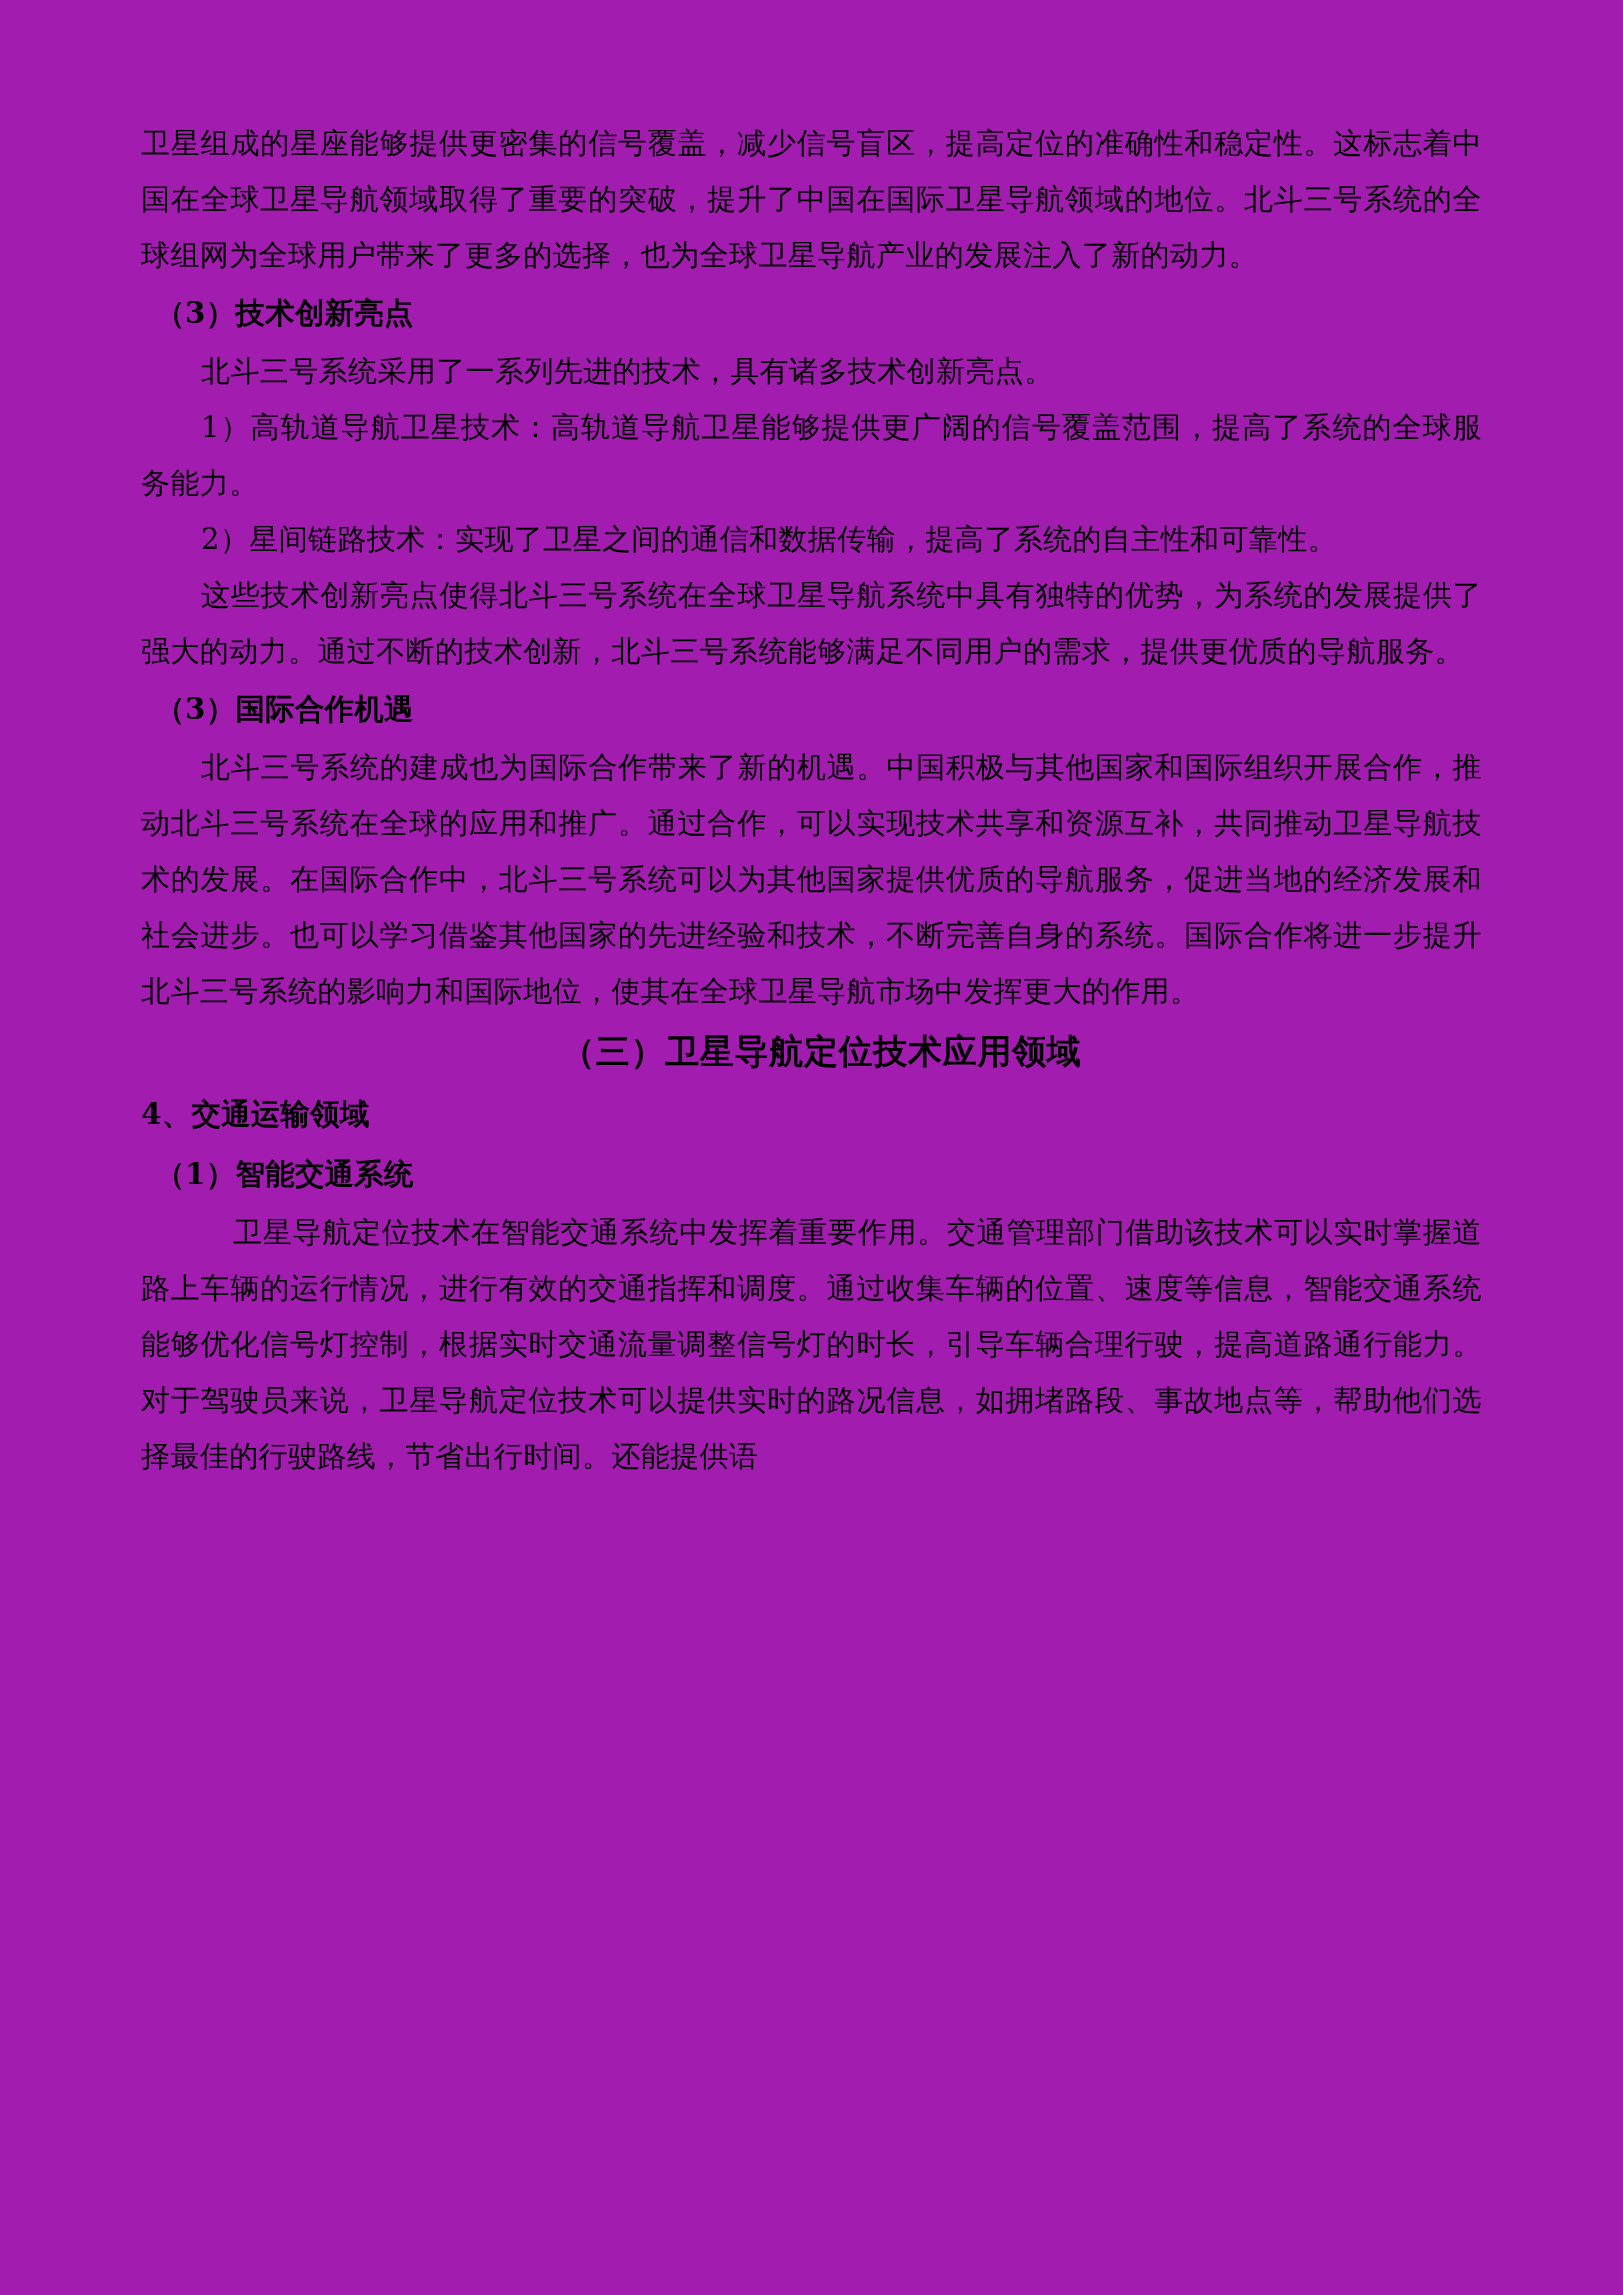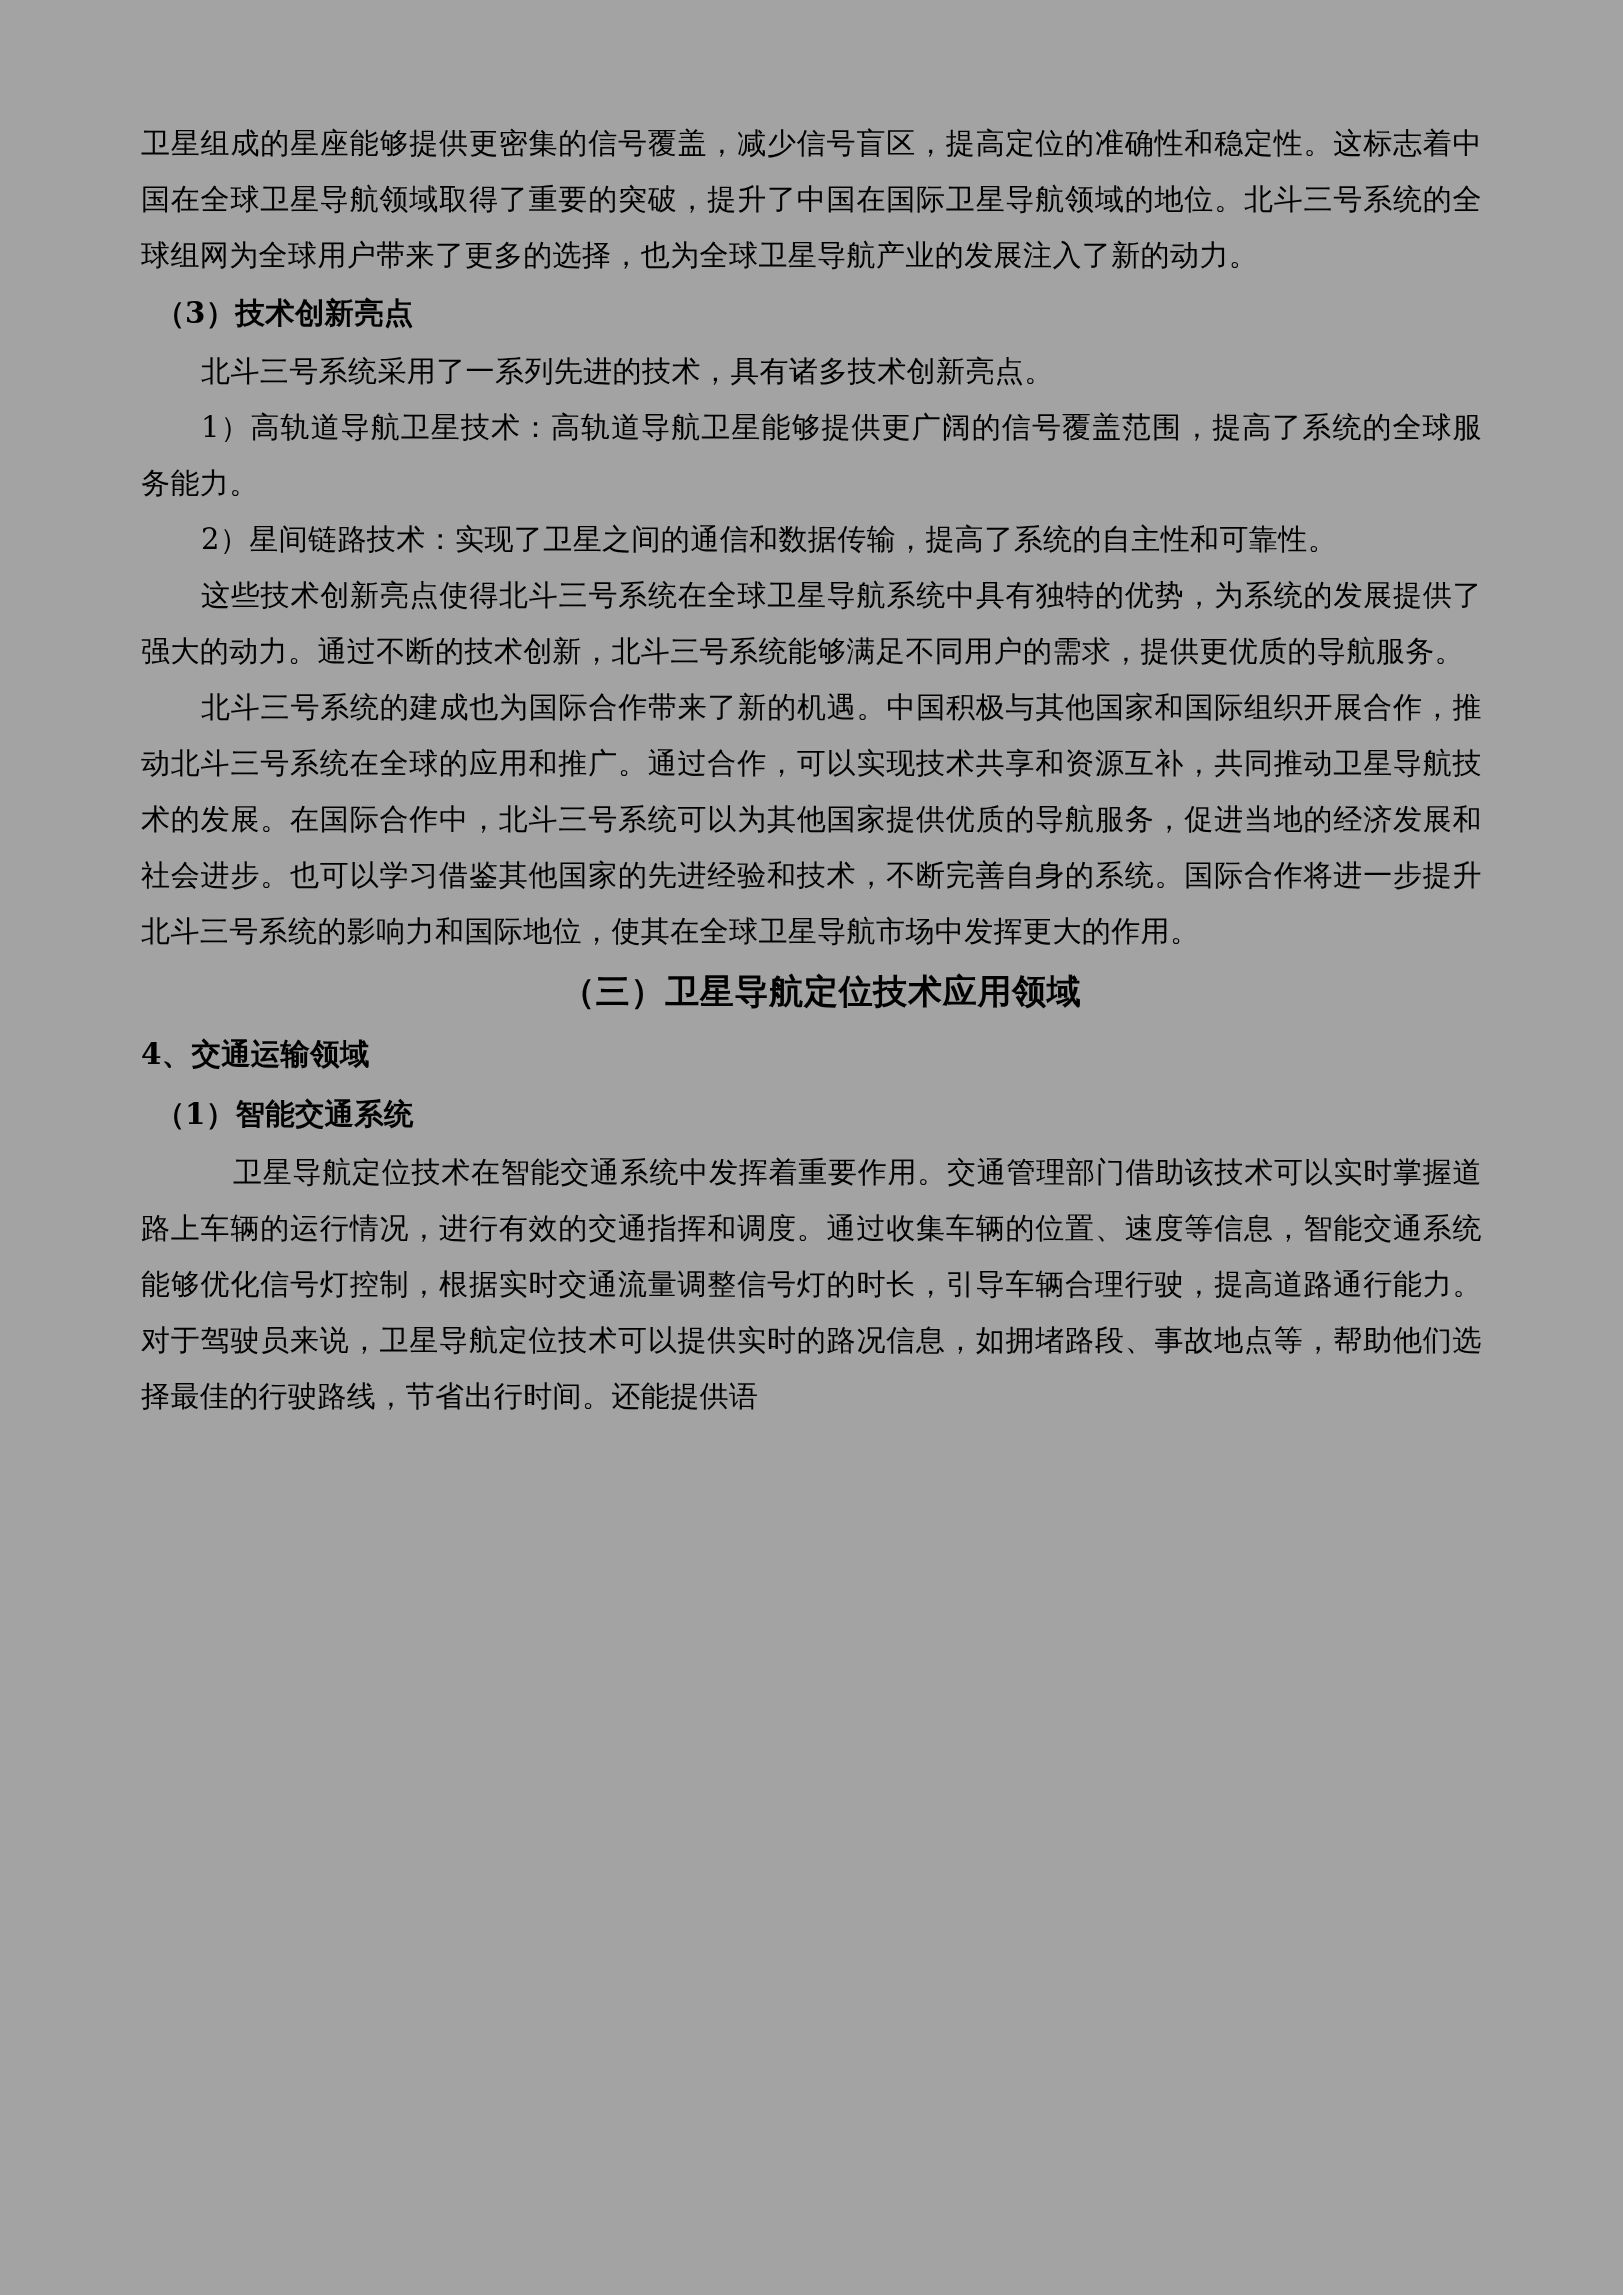--- a/index.html
+++ b/index.html
@@ -8,21 +8,21 @@
     background: #ffffff;
   }
   body {
     font-family: "DejaVu Serif", "Liberation Serif", serif;
     color: #000000;
   }
   #page {
     position: relative;
     width: 1623px;
     height: 2295px;
-    background: #a3a3a3;
+    background: #a21caf;
     overflow: hidden;
     box-sizing: border-box;
     
     padding: 115px 141px 0 141px;
   }
   .doc-body {
     width: 1341px;
   }
   
   .para {
@@ -79,20 +79,21 @@
 
     <p class="para indent2">北斗三号系统采用了一系列先进的技术，具有诸多技术创新亮点。</p>
 
     <p class="para indent2">1）高轨道导航卫星技术：高轨道导航卫星能够提供更广阔的信号覆盖范围，提高了系统的全球服务能力。</p>
 
     <p class="para indent2">2）星间链路技术：实现了卫星之间的通信和数据传输，提高了系统的自主性和可靠性。</p>
 
 
     <p class="para indent2">这些技术创新亮点使得北斗三号系统在全球卫星导航系统中具有独特的优势，为系统的发展提供了强大的动力。通过不断的技术创新，北斗三号系统能够满足不同用户的需求，提供更优质的导航服务。</p>
 
+    <h3 class="h-lvl3">（3）国际合作机遇</h3>
 
     <p class="para indent2">北斗三号系统的建成也为国际合作带来了新的机遇。中国积极与其他国家和国际组织开展合作，推动北斗三号系统在全球的应用和推广。通过合作，可以实现技术共享和资源互补，共同推动卫星导航技术的发展。在国际合作中，北斗三号系统可以为其他国家提供优质的导航服务，促进当地的经济发展和社会进步。也可以学习借鉴其他国家的先进经验和技术，不断完善自身的系统。国际合作将进一步提升北斗三号系统的影响力和国际地位，使其在全球卫星导航市场中发挥更大的作用。</p>
 
     <h1 class="h-lvl1">（三）卫星导航定位技术应用领域</h1>
 
     <h2 class="h-lvl2">4、交通运输领域</h2>
 
     <h3 class="h-lvl3">（1）智能交通系统</h3>
 
     <p class="para indent3">卫星导航定位技术在智能交通系统中发挥着重要作用。交通管理部门借助该技术可以实时掌握道路上车辆的运行情况，进行有效的交通指挥和调度。通过收集车辆的位置、速度等信息，智能交通系统能够优化信号灯控制，根据实时交通流量调整信号灯的时长，引导车辆合理行驶，提高道路通行能力。对于驾驶员来说，卫星导航定位技术可以提供实时的路况信息，如拥堵路段、事故地点等，帮助他们选择最佳的行驶路线，节省出行时间。还能提供语</p>

